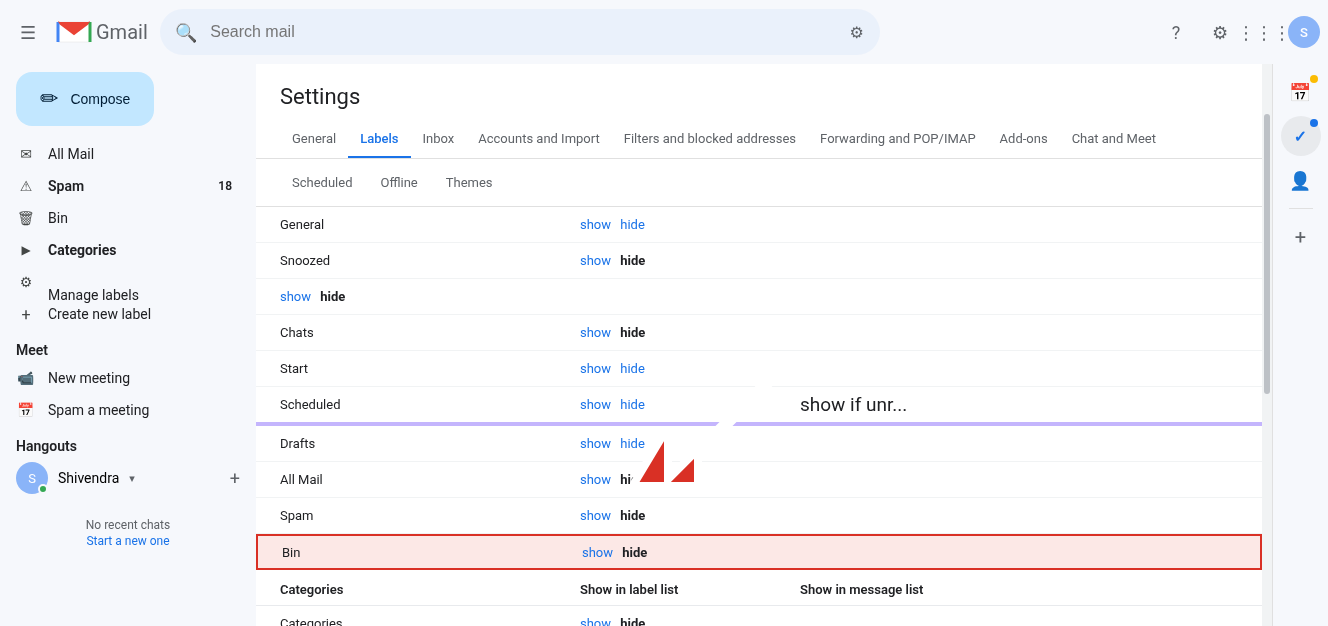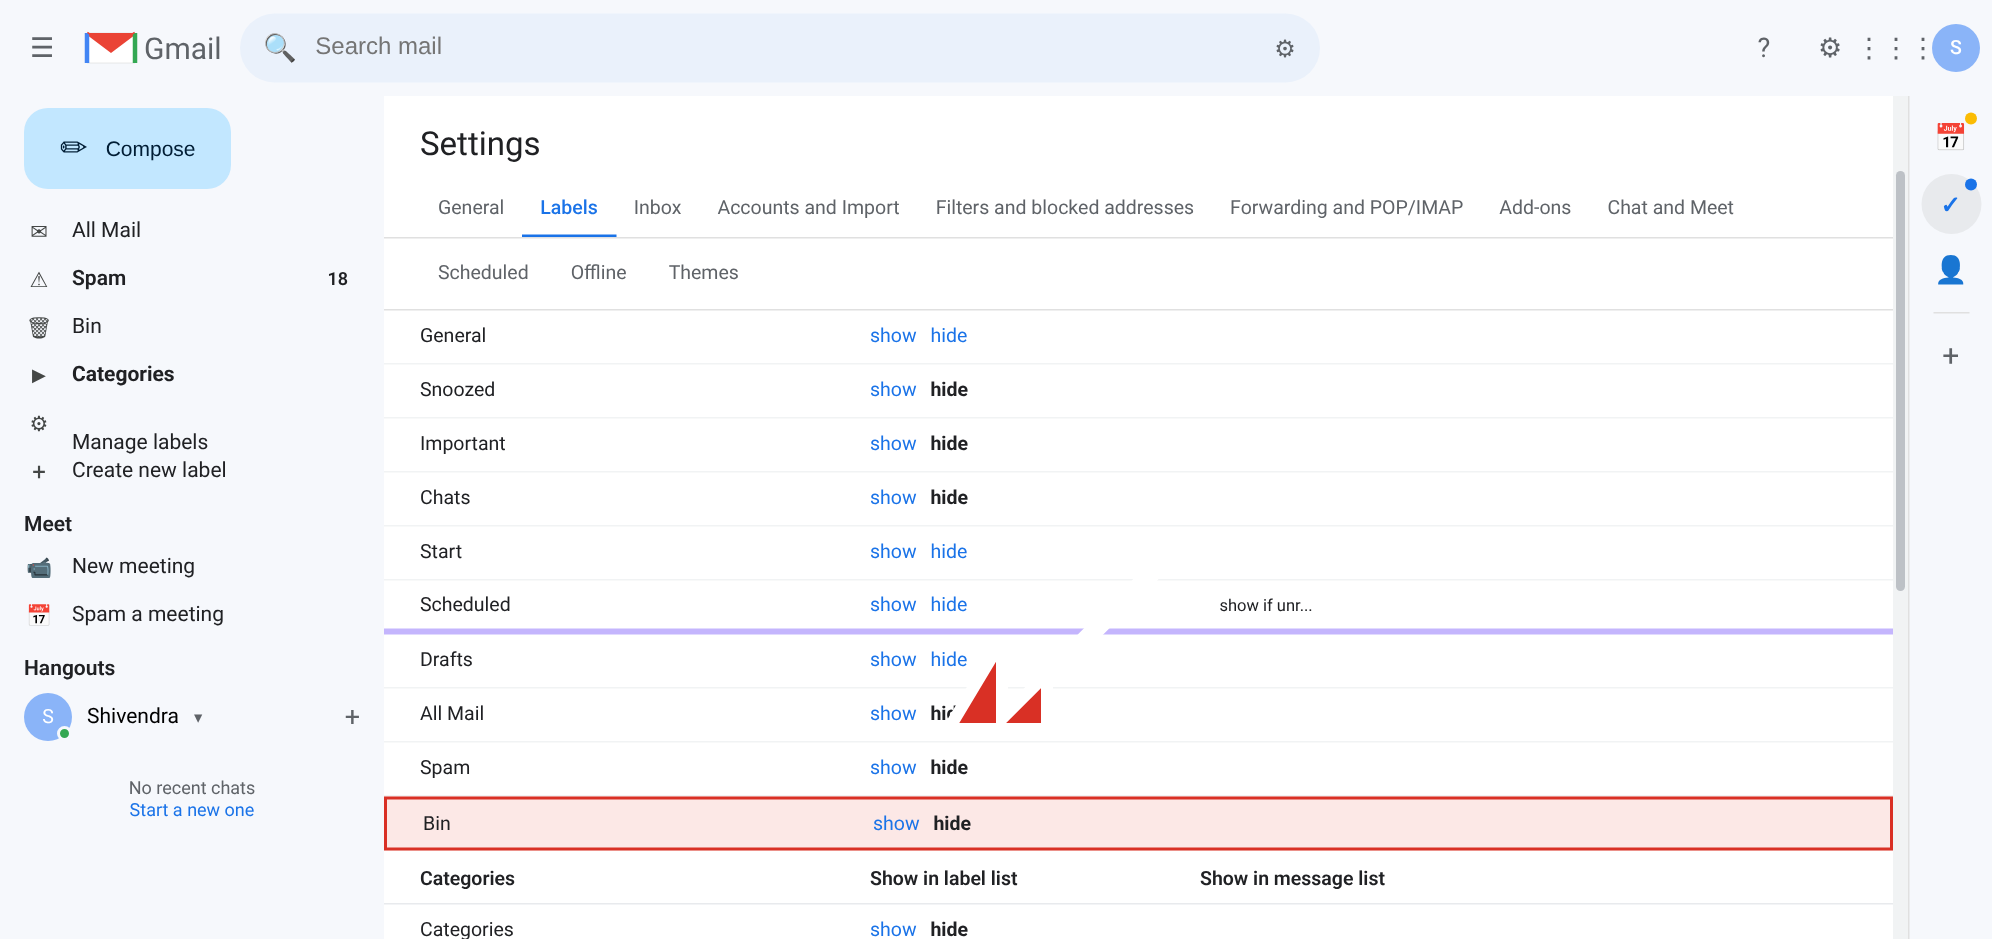--- a/index.html
+++ b/index.html
@@ -145,21 +145,20 @@
         <div style="display:grid;grid-template-columns:300px 220px 1fr;padding:6px 24px;font-size:13px;color:#202124;align-items:center;border-bottom:1px solid #f1f3f4;min-height:36px;">
           <span>Snoozed</span>
           <span>
             <a style="color:#1a73e8;cursor:pointer;font-size:13px;margin-right:6px;">show</a>
             <strong style="font-size:13px;">hide</strong>
           </span>
           <span></span>
         </div>
 
         <div style="display:grid;grid-template-columns:300px 220px 1fr;padding:6px 24px;font-size:13px;color:#202124;align-items:center;border-bottom:1px solid #f1f3f4;min-height:36px;">
-          <span>Important</span>
           <span>
             <a style="color:#1a73e8;cursor:pointer;font-size:13px;margin-right:6px;">show</a>
             <strong style="font-size:13px;">hide</strong>
           </span>
           <span></span>
         </div>
 
         <div style="display:grid;grid-template-columns:300px 220px 1fr;padding:6px 24px;font-size:13px;color:#202124;align-items:center;border-bottom:1px solid #f1f3f4;min-height:36px;">
           <span>Chats</span>
           <span>
@@ -177,21 +176,21 @@
           </span>
           <span></span>
         </div>
 
         <div style="display:grid;grid-template-columns:300px 220px 1fr;padding:6px 24px;font-size:13px;color:#202124;align-items:center;border-bottom:4px solid #c4b5fd;min-height:36px;">
           <span>Scheduled</span>
           <span>
             <a style="color:#1a73e8;cursor:pointer;font-size:13px;margin-right:6px;">show</a>
             <a style="color:#1a73e8;cursor:pointer;font-size:13px;margin-right:6px;">hide</a>
           </span>
-          <span style="font-size:11px;margin-left:13px;">show if unr...</span>
+          <span style="font-size:19px;">show if unr...</span>
         </div>
 
         <div style="display:grid;grid-template-columns:300px 220px 1fr;padding:6px 24px;font-size:13px;color:#202124;align-items:center;border-bottom:1px solid #f1f3f4;min-height:36px;">
           <span>Drafts</span>
           <span>
             <a style="color:#1a73e8;cursor:pointer;font-size:13px;margin-right:6px;">show</a>
             <a style="color:#1a73e8;cursor:pointer;font-size:13px;margin-right:6px;">hide</a>
           </span>
           <span></span>
         </div>

